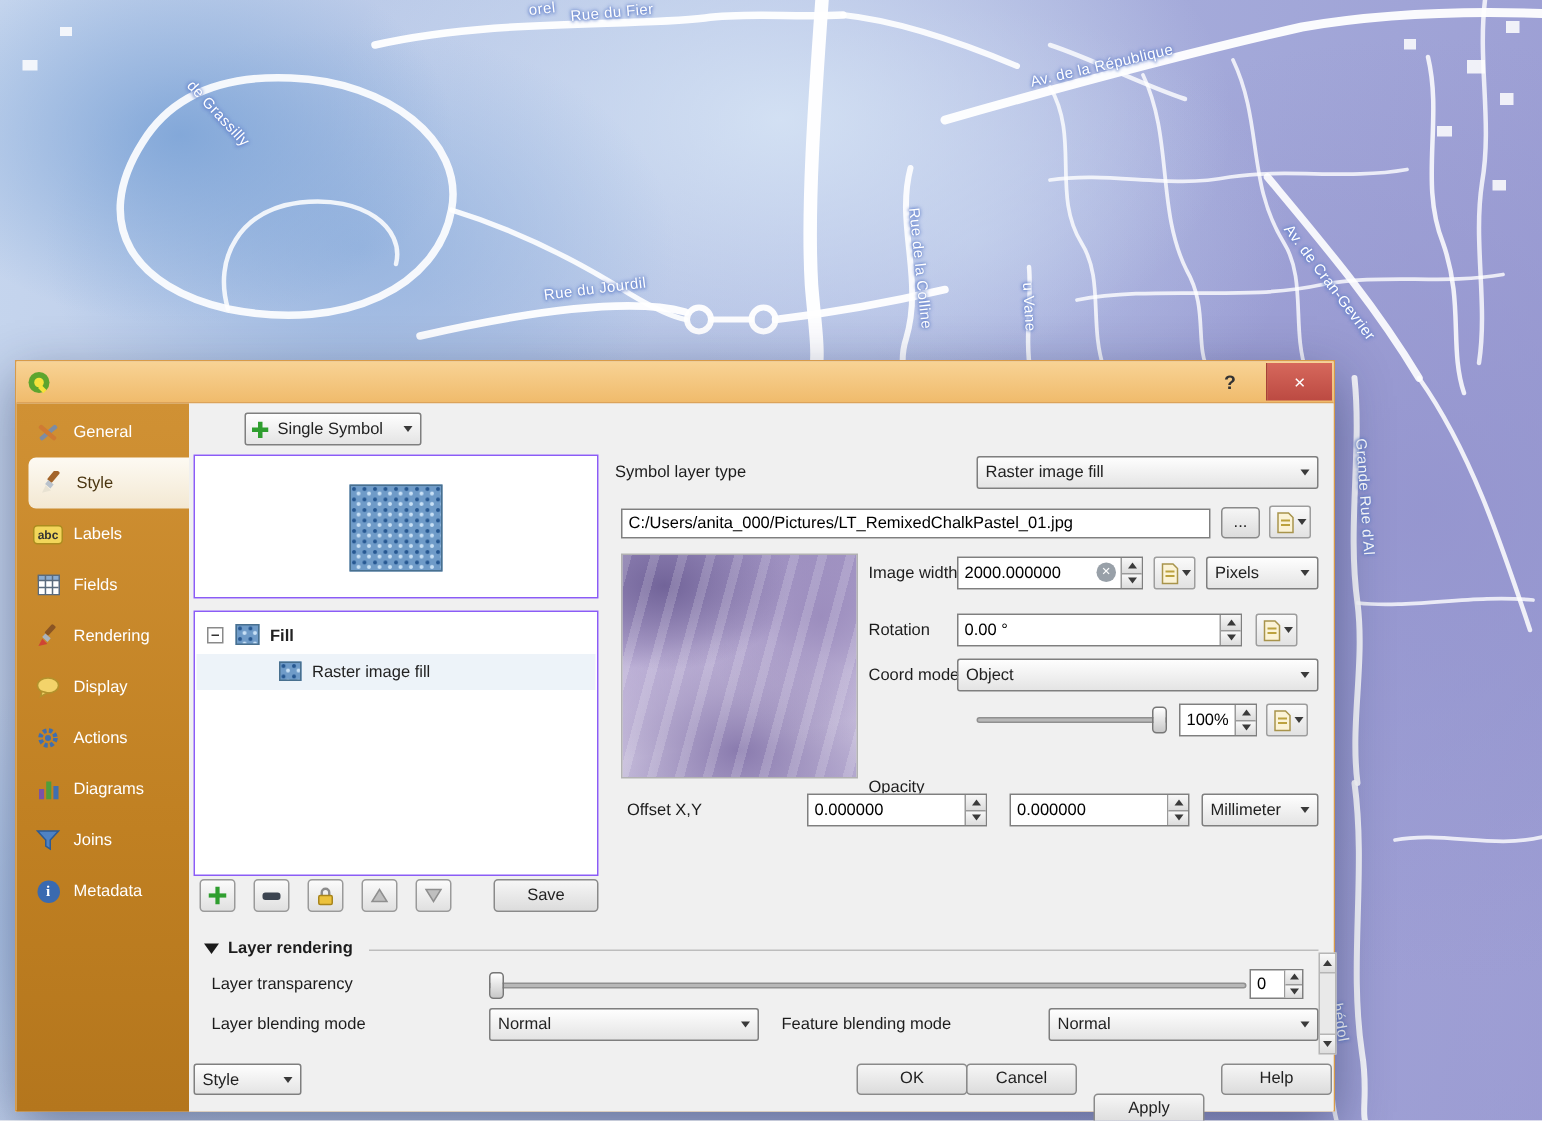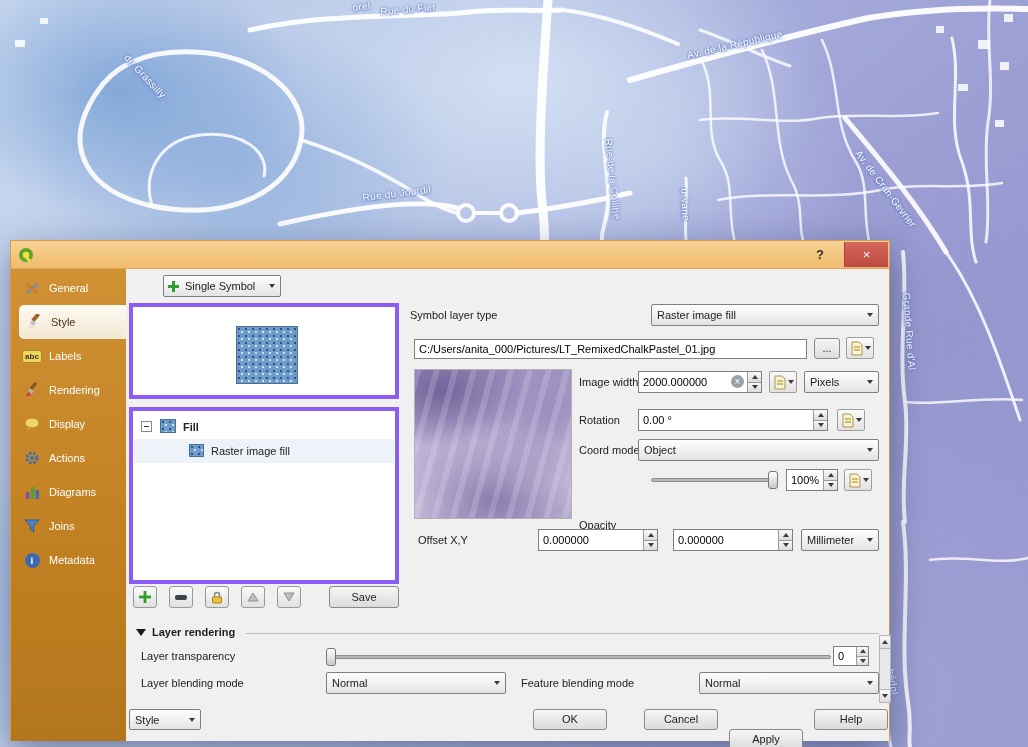--- a/index.html
+++ b/index.html
@@ -45,21 +45,21 @@
   .side-item { height:34px; display:flex; align-items:center; gap:8px; padding-left:12px;
     color:#fff; font-size:11px; cursor:pointer; }
   .side-item.selected { background:linear-gradient(#fdfaf3,#f3e8d2); color:#4a3510;
     border-radius:5px 0 0 5px; margin-left:8px; padding-left:6px; }
   .side-icon { width:18px; height:18px; flex:0 0 18px; display:flex; align-items:center; justify-content:center; }
 
   
   .content { flex:1; position:relative; background:#f0f0f0; }
   .lbl { position:absolute; font-size:11px; color:#1c1c1c; white-space:nowrap; }
 
-  .panel { position:absolute; background:#fff; border:4px solid #8b5cf6; }
+  .panel { position:absolute; background:#fff; border:1px solid #8b5cf6; }
 
   .combo { position:absolute; height:22px; background:linear-gradient(#fefefe,#e4e4e4);
     border:1px solid #7f7f7f; border-radius:2px; display:flex; align-items:center; cursor:pointer; }
   .combo .combo-label { flex:1; padding:0 5px; white-space:nowrap; overflow:hidden; }
   .combo .combo-arrow { width:16px; display:flex; justify-content:center; align-items:center; }
 
   .tri-down { width:0; height:0; border-left:3.5px solid transparent; border-right:3.5px solid transparent; border-top:4px solid #3a3a3a; }
   .tri-up-s { width:0; height:0; border-left:3px solid transparent; border-right:3px solid transparent; border-bottom:4px solid #3a3a3a; }
   .tri-down-s { width:0; height:0; border-left:3px solid transparent; border-right:3px solid transparent; border-top:4px solid #3a3a3a; }
 
@@ -214,20 +214,32 @@
           <span>Style</span>
         </div>
 
         <div class="side-item">
           <span class="side-icon">
             <span style="background:#f2d65a;border:1px solid #ab8c1e;border-radius:3px;padding:0 2px;font-size:8px;font-weight:bold;color:#333;line-height:11px;">abc</span>
           </span>
           <span>Labels</span>
         </div>
 
+        <div class="side-item">
+          <span class="side-icon">
+            <svg width="15" height="14" viewBox="0 0 15 14">
+                <rect x=".5" y=".5" width="14" height="13" fill="#fff" stroke="#5a6b7d"></rect>
+                <rect x=".5" y=".5" width="14" height="3.5" fill="#8cacd0" stroke="#5a6b7d"></rect>
+                <line x1="5.3" y1="1" x2="5.3" y2="13" stroke="#5a6b7d"></line>
+                <line x1="10" y1="1" x2="10" y2="13" stroke="#5a6b7d"></line>
+                <line x1="1" y1="8.7" x2="14" y2="8.7" stroke="#5a6b7d"></line>
+              </svg>
+          </span>
+          <span>Fields</span>
+        </div>
 
         <div class="side-item">
           <span class="side-icon">
             <svg width="16" height="16" viewBox="0 0 16 16">
                 <rect x="8.5" y="0" width="3.4" height="8" rx="1" transform="rotate(42 10 3)" fill="#8a5524"></rect>
                 <rect x="5" y="7.4" width="4.8" height="3.2" transform="rotate(42 7 8.5)" fill="#aab3bd"></rect>
                 <path d="M4.2,9.8 L7.6,13.4 L1.6,14.6 Z" fill="#cf4434"></path>
               </svg>
           </span>
           <span>Rendering</span>
@@ -515,21 +527,21 @@
               <span class="tri-down"></span>
             </span>
         </div>
 
         <div class="combo" style="left:3px;top:440px;width:72px;height:21px;">
           <span class="combo-label">Style</span>
           <span class="combo-arrow">
               <span class="tri-down"></span>
             </span>
         </div>
-        <div class="btn" style="left:407px;top:440px;width:74px;">OK</div>
+        <div class="btn" style="left:445px;top:440px;width:74px;">OK</div>
         <div class="btn" style="left:518px;top:440px;width:74px;">Cancel</div>
         <div class="btn" style="left:603px;top:460px;width:74px;">Apply</div>
         <div class="btn" style="left:688px;top:440px;width:74px;">Help</div>
 
       </div>
     </div>
   </div>
 </div>
 
 </body></html>

